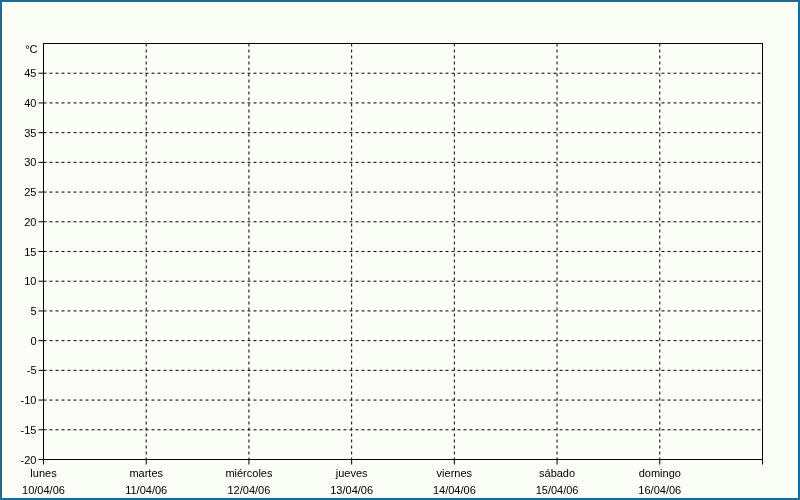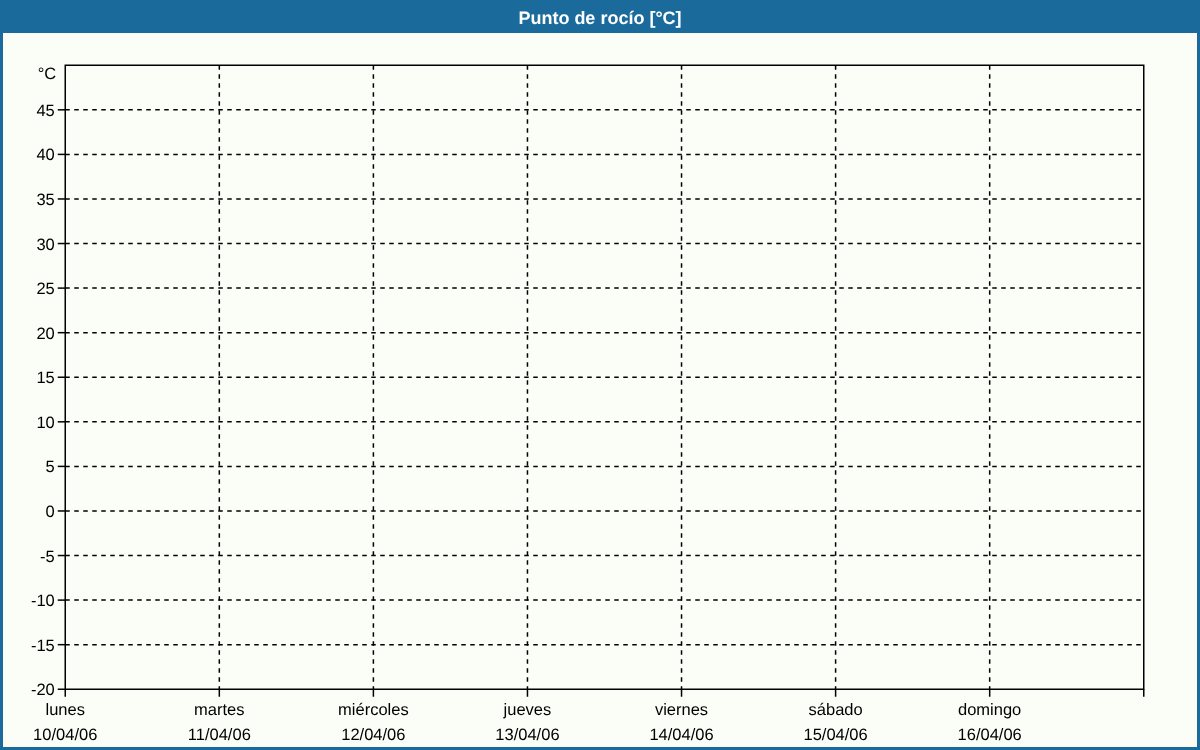--- a/index.html
+++ b/index.html
@@ -33,23 +33,20 @@
   svg text {
     font-family: "Liberation Sans", sans-serif;
     font-size: 11px;
     fill: #000000;
   }
 </style>
 </head>
 <body>
 
 <div class="window">
-  <div class="titlebar">
-    <span>Punto de rocío [°C]</span>
-  </div>
   <div class="chart-area">
     <svg id="chart-svg" width="796" height="476" viewBox="0 0 796 476">
         <line x1="39.5" y1="49.21428571428572" x2="758.5" y2="49.21428571428572" stroke="#000000" stroke-width="1" stroke-dasharray="3,3"></line>
         <line x1="39.5" y1="78.92857142857144" x2="758.5" y2="78.92857142857144" stroke="#000000" stroke-width="1" stroke-dasharray="3,3"></line>
         <line x1="39.5" y1="108.64285714285717" x2="758.5" y2="108.64285714285717" stroke="#000000" stroke-width="1" stroke-dasharray="3,3"></line>
         <line x1="39.5" y1="138.35714285714283" x2="758.5" y2="138.35714285714283" stroke="#000000" stroke-width="1" stroke-dasharray="3,3"></line>
         <line x1="39.5" y1="168.07142857142856" x2="758.5" y2="168.07142857142856" stroke="#000000" stroke-width="1" stroke-dasharray="3,3"></line>
         <line x1="39.5" y1="197.7857142857143" x2="758.5" y2="197.7857142857143" stroke="#000000" stroke-width="1" stroke-dasharray="3,3"></line>
         <line x1="39.5" y1="227.5" x2="758.5" y2="227.5" stroke="#000000" stroke-width="1" stroke-dasharray="3,3"></line>
         <line x1="39.5" y1="257.2142857142857" x2="758.5" y2="257.2142857142857" stroke="#000000" stroke-width="1" stroke-dasharray="3,3"></line>

